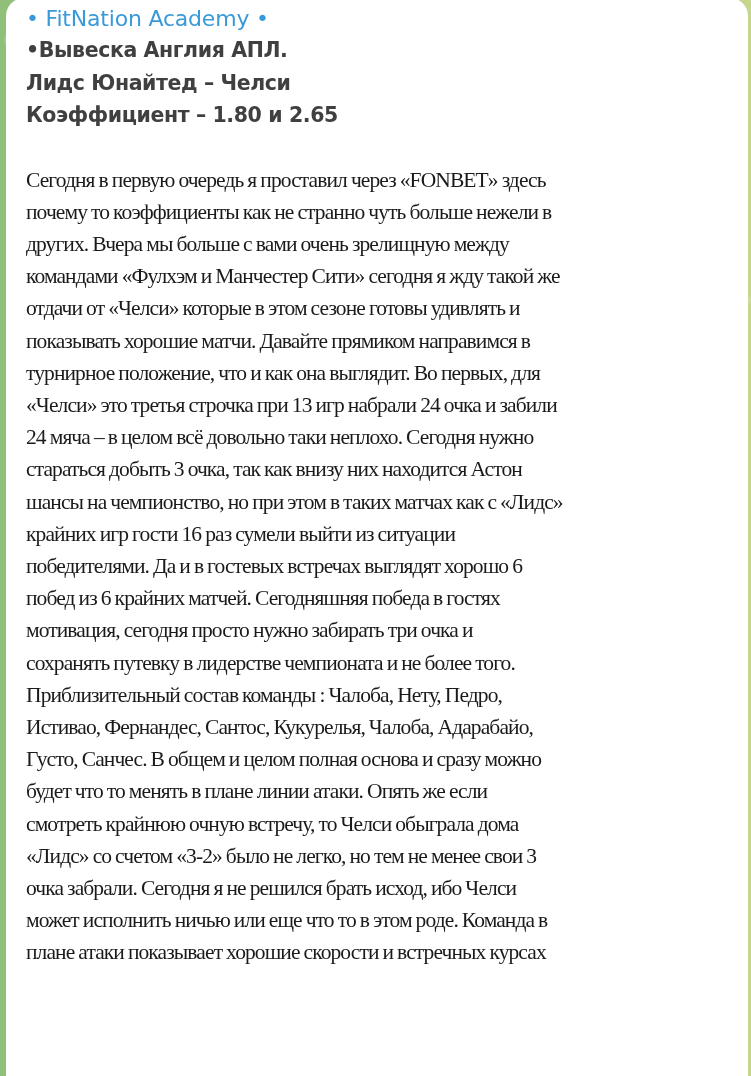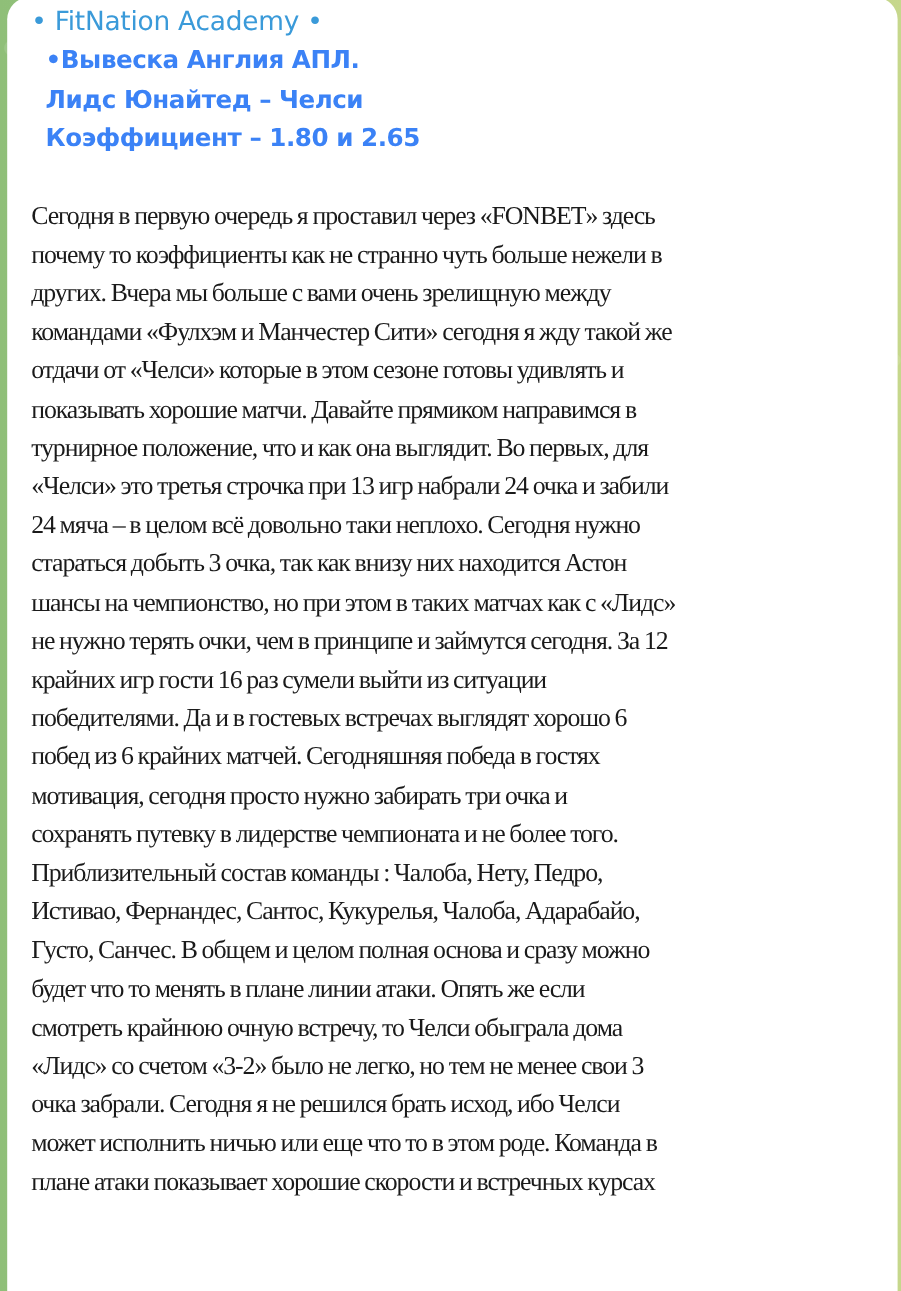--- a/index.html
+++ b/index.html
@@ -36,26 +36,25 @@
     .sender {
       color: #3a9ad9;
       font-size: 22px;
       line-height: 30px;
       margin: 2px 0 0 0;
       letter-spacing: -0.2px;
       white-space: nowrap;
     }
     .headline {
       font-weight: bold;
-      color: #3b82f6;
+      color: #404040;
       font-size: 20.5px;
       line-height: 32.5px;
       letter-spacing: -0.4px;
       white-space: nowrap;
-      margin-left: 12px;
     }
     .spacer {
       height: 32px;
     }
     .body-text {
       color: #1a1a1a;
       font-size: 21.5px;
       line-height: 32.2px;
       letter-spacing: -0.9px;
       word-spacing: -0.5px;
@@ -87,21 +86,20 @@
     <span class="body-line">почему то коэффициенты как не странно чуть больше нежели в</span>
     <span class="body-line">других. Вчера мы больше с вами очень зрелищную между</span>
     <span class="body-line">командами «Фулхэм и Манчестер Сити» сегодня я жду такой же</span>
     <span class="body-line">отдачи от «Челси» которые в этом сезоне готовы удивлять и</span>
     <span class="body-line">показывать хорошие матчи. Давайте прямиком направимся в</span>
     <span class="body-line">турнирное положение, что и как она выглядит. Во первых, для</span>
     <span class="body-line">«Челси» это третья строчка при 13 игр набрали 24 очка и забили</span>
     <span class="body-line">24 мяча – в целом всё довольно таки неплохо. Сегодня нужно</span>
     <span class="body-line">стараться добыть 3 очка, так как внизу них находится Астон</span>
     <span class="body-line">шансы на чемпионство, но при этом в таких матчах как с «Лидс»</span>
-    <span class="body-line">не нужно терять очки, чем в принципе и займутся сегодня. За 12</span>
     <span class="body-line">крайних игр гости 16 раз сумели выйти из ситуации</span>
     <span class="body-line">победителями. Да и в гостевых встречах выглядят хорошо 6</span>
     <span class="body-line">побед из 6 крайних матчей. Сегодняшняя победа в гостях</span>
     <span class="body-line">мотивация, сегодня просто нужно забирать три очка и</span>
     <span class="body-line">сохранять путевку в лидерстве чемпионата и не более того.</span>
     <span class="body-line">Приблизительный состав команды : Чалоба, Нету, Педро,</span>
     <span class="body-line">Истивао, Фернандес, Сантос, Кукурелья, Чалоба, Адарабайо,</span>
     <span class="body-line">Густо, Санчес. В общем и целом полная основа и сразу можно</span>
     <span class="body-line">будет что то менять в плане линии атаки. Опять же если</span>
     <span class="body-line">смотреть крайнюю очную встречу, то Челси обыграла дома</span>

